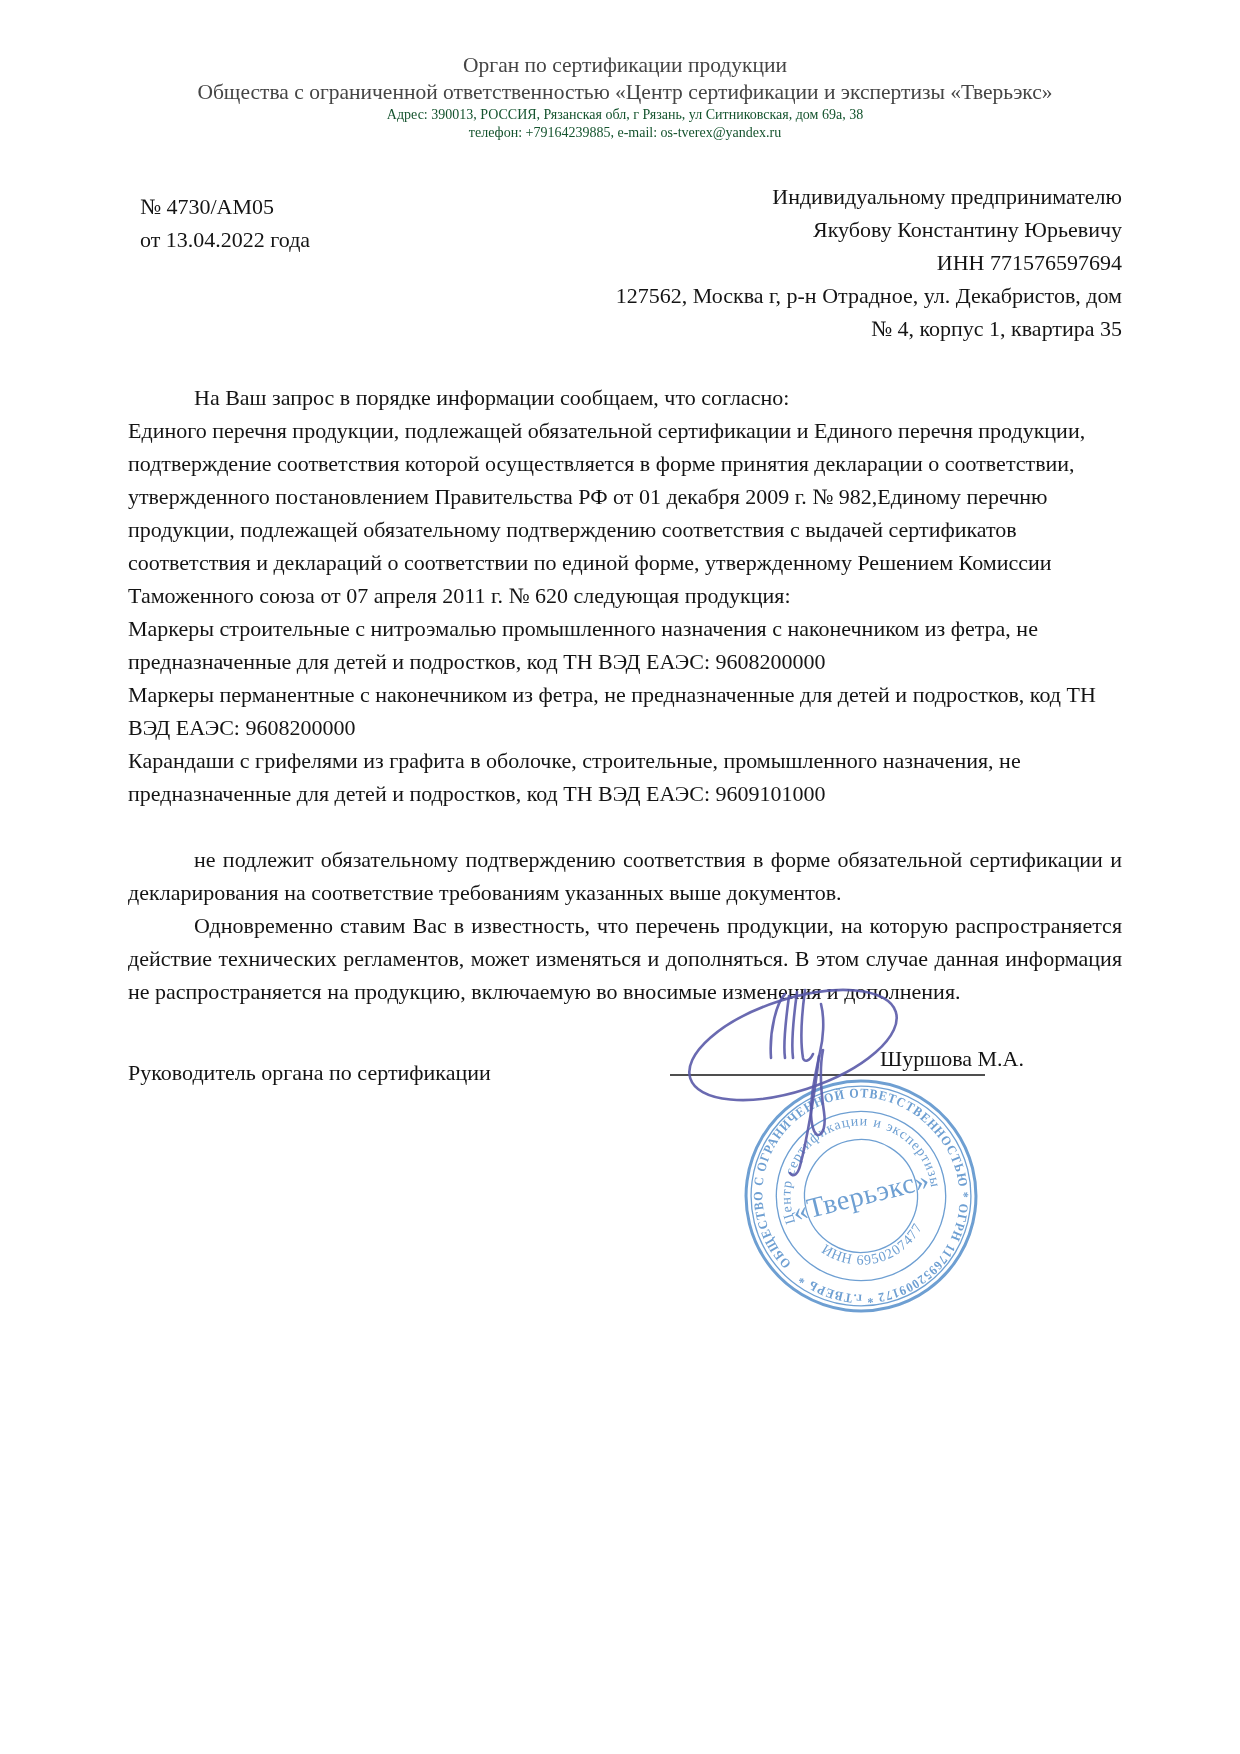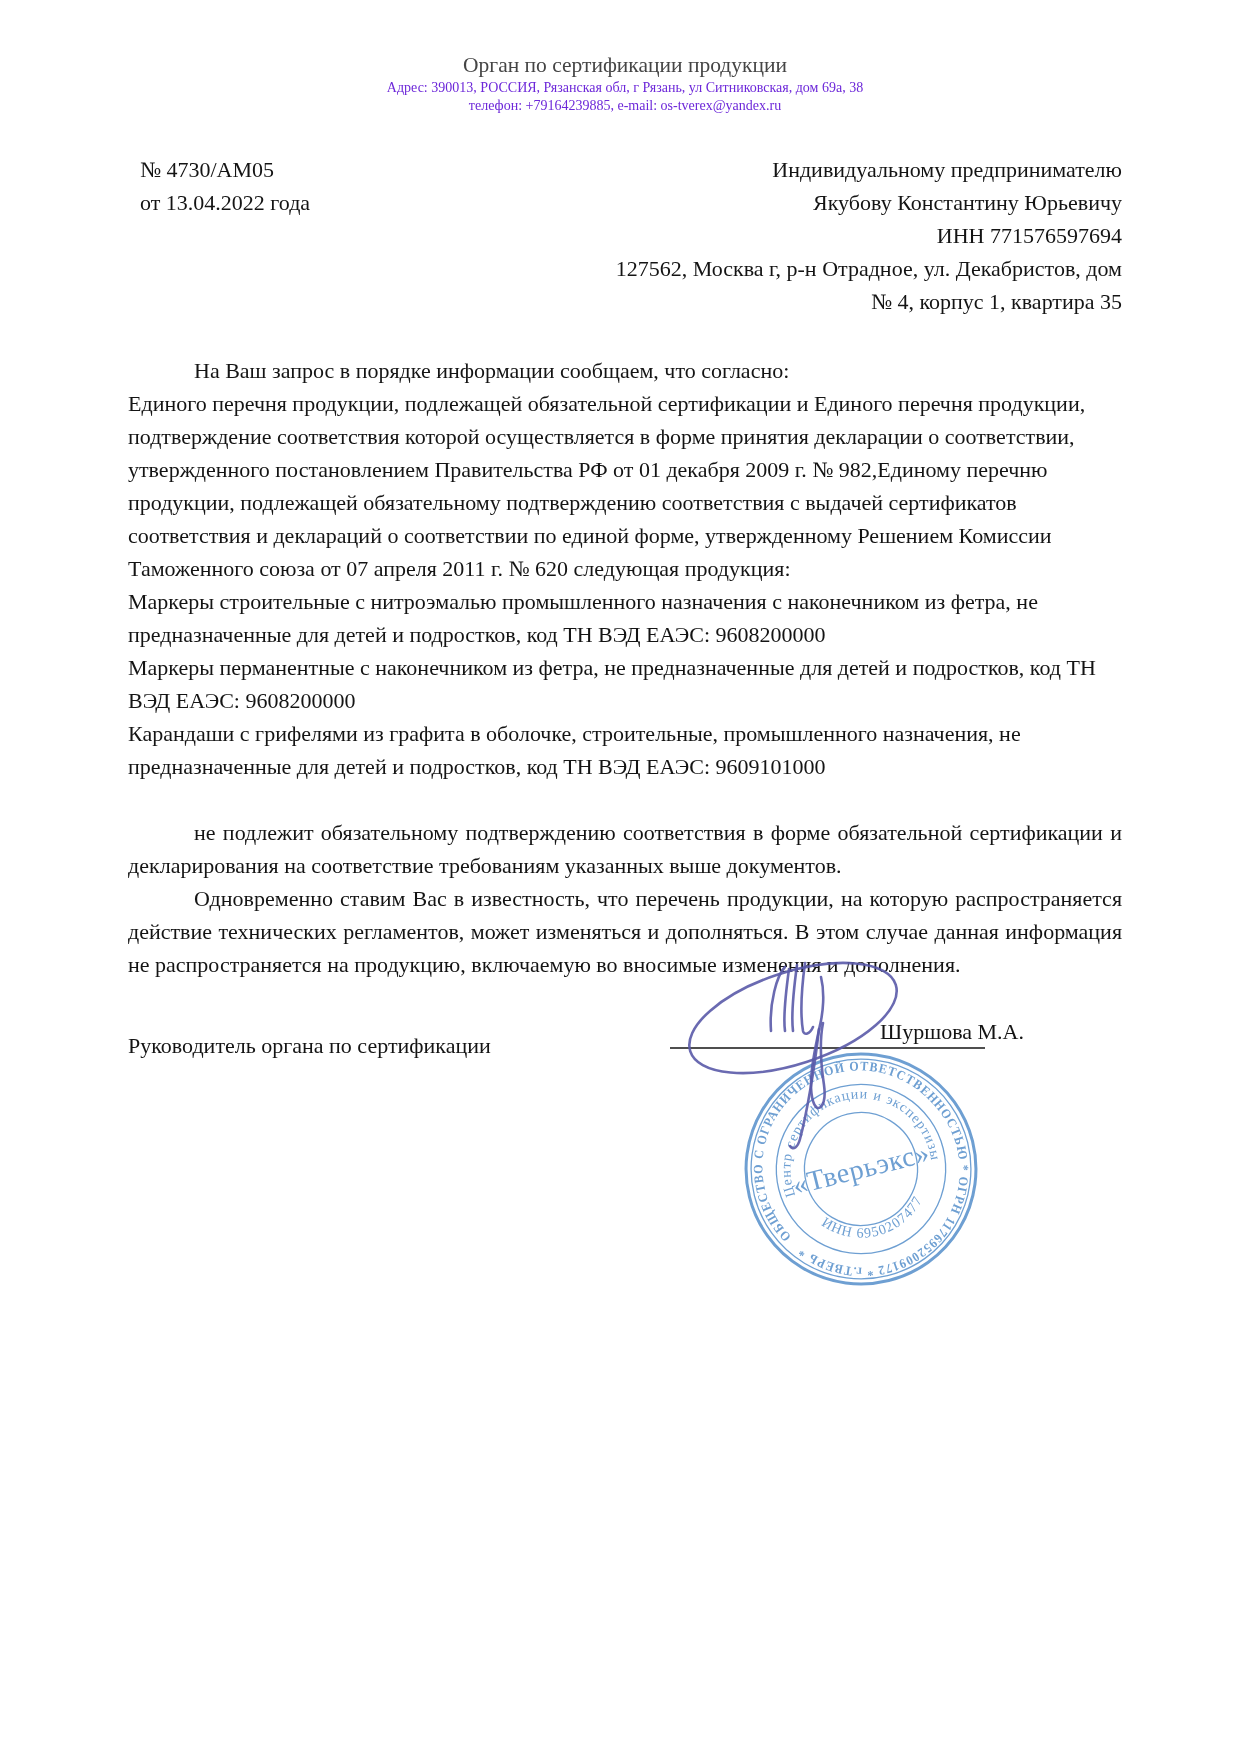--- a/index.html
+++ b/index.html
@@ -11,28 +11,28 @@
     background:#ffffff;
     font-family:"Liberation Serif","DejaVu Serif",serif;
     color:#141414;
     overflow:hidden;
     box-sizing:border-box;
     padding:52px 78px 0 88px;
   }
   
   .letterhead{text-align:center;color:#454545;}
   .lh-big{font-size:21.5px;line-height:27px;}
-  .lh-small{font-size:14px;line-height:18px;color:#6d28d9;}
+  .lh-small{font-size:14px;line-height:18px;color:#14532d;}
   
   .ref-row{
     display:flex;justify-content:space-between;align-items:flex-start;
     margin-top:38px;
     font-size:22px;line-height:33px;
   }
-  .ref-left{text-align:left;padding-left:12px;}
+  .ref-left{text-align:left;padding-left:12px;margin-top:10px;}
   .addressee{text-align:right;}
   
   .body-text{margin-top:36px;font-size:22px;line-height:33px;}
   .body-text p{margin:0;}
   .p-indent{text-indent:66px;}
   .p-justify{text-align:justify;text-indent:66px;}
   .p-gap{margin-top:33px !important;}
   
   .sign-row{
     position:relative;
@@ -79,20 +79,21 @@
   .ring-inner-text{font-size:14px;letter-spacing:1px;}
   .stamp-center-text{font-size:28px;letter-spacing:.5px;}
 </style>
 </head>
 <body>
 
 <div class="page">
 
   <div class="letterhead">
     <div class="lh-big">Орган по сертификации продукции</div>
+    <div class="lh-big">Общества с ограниченной ответственностью «Центр сертификации и экспертизы «Тверьэкс»</div>
     <div class="lh-small">Адрес: 390013, РОССИЯ, Рязанская обл, г Рязань, ул Ситниковская, дом 69а, 38</div>
     <div class="lh-small">телефон: +79164239885, e-mail: os-tverex@yandex.ru</div>
   </div>
 
   <div class="ref-row">
     <div class="ref-left">
       <div>№ 4730/АМ05</div>
       <div>от 13.04.2022 года</div>
     </div>
     <div class="addressee">

